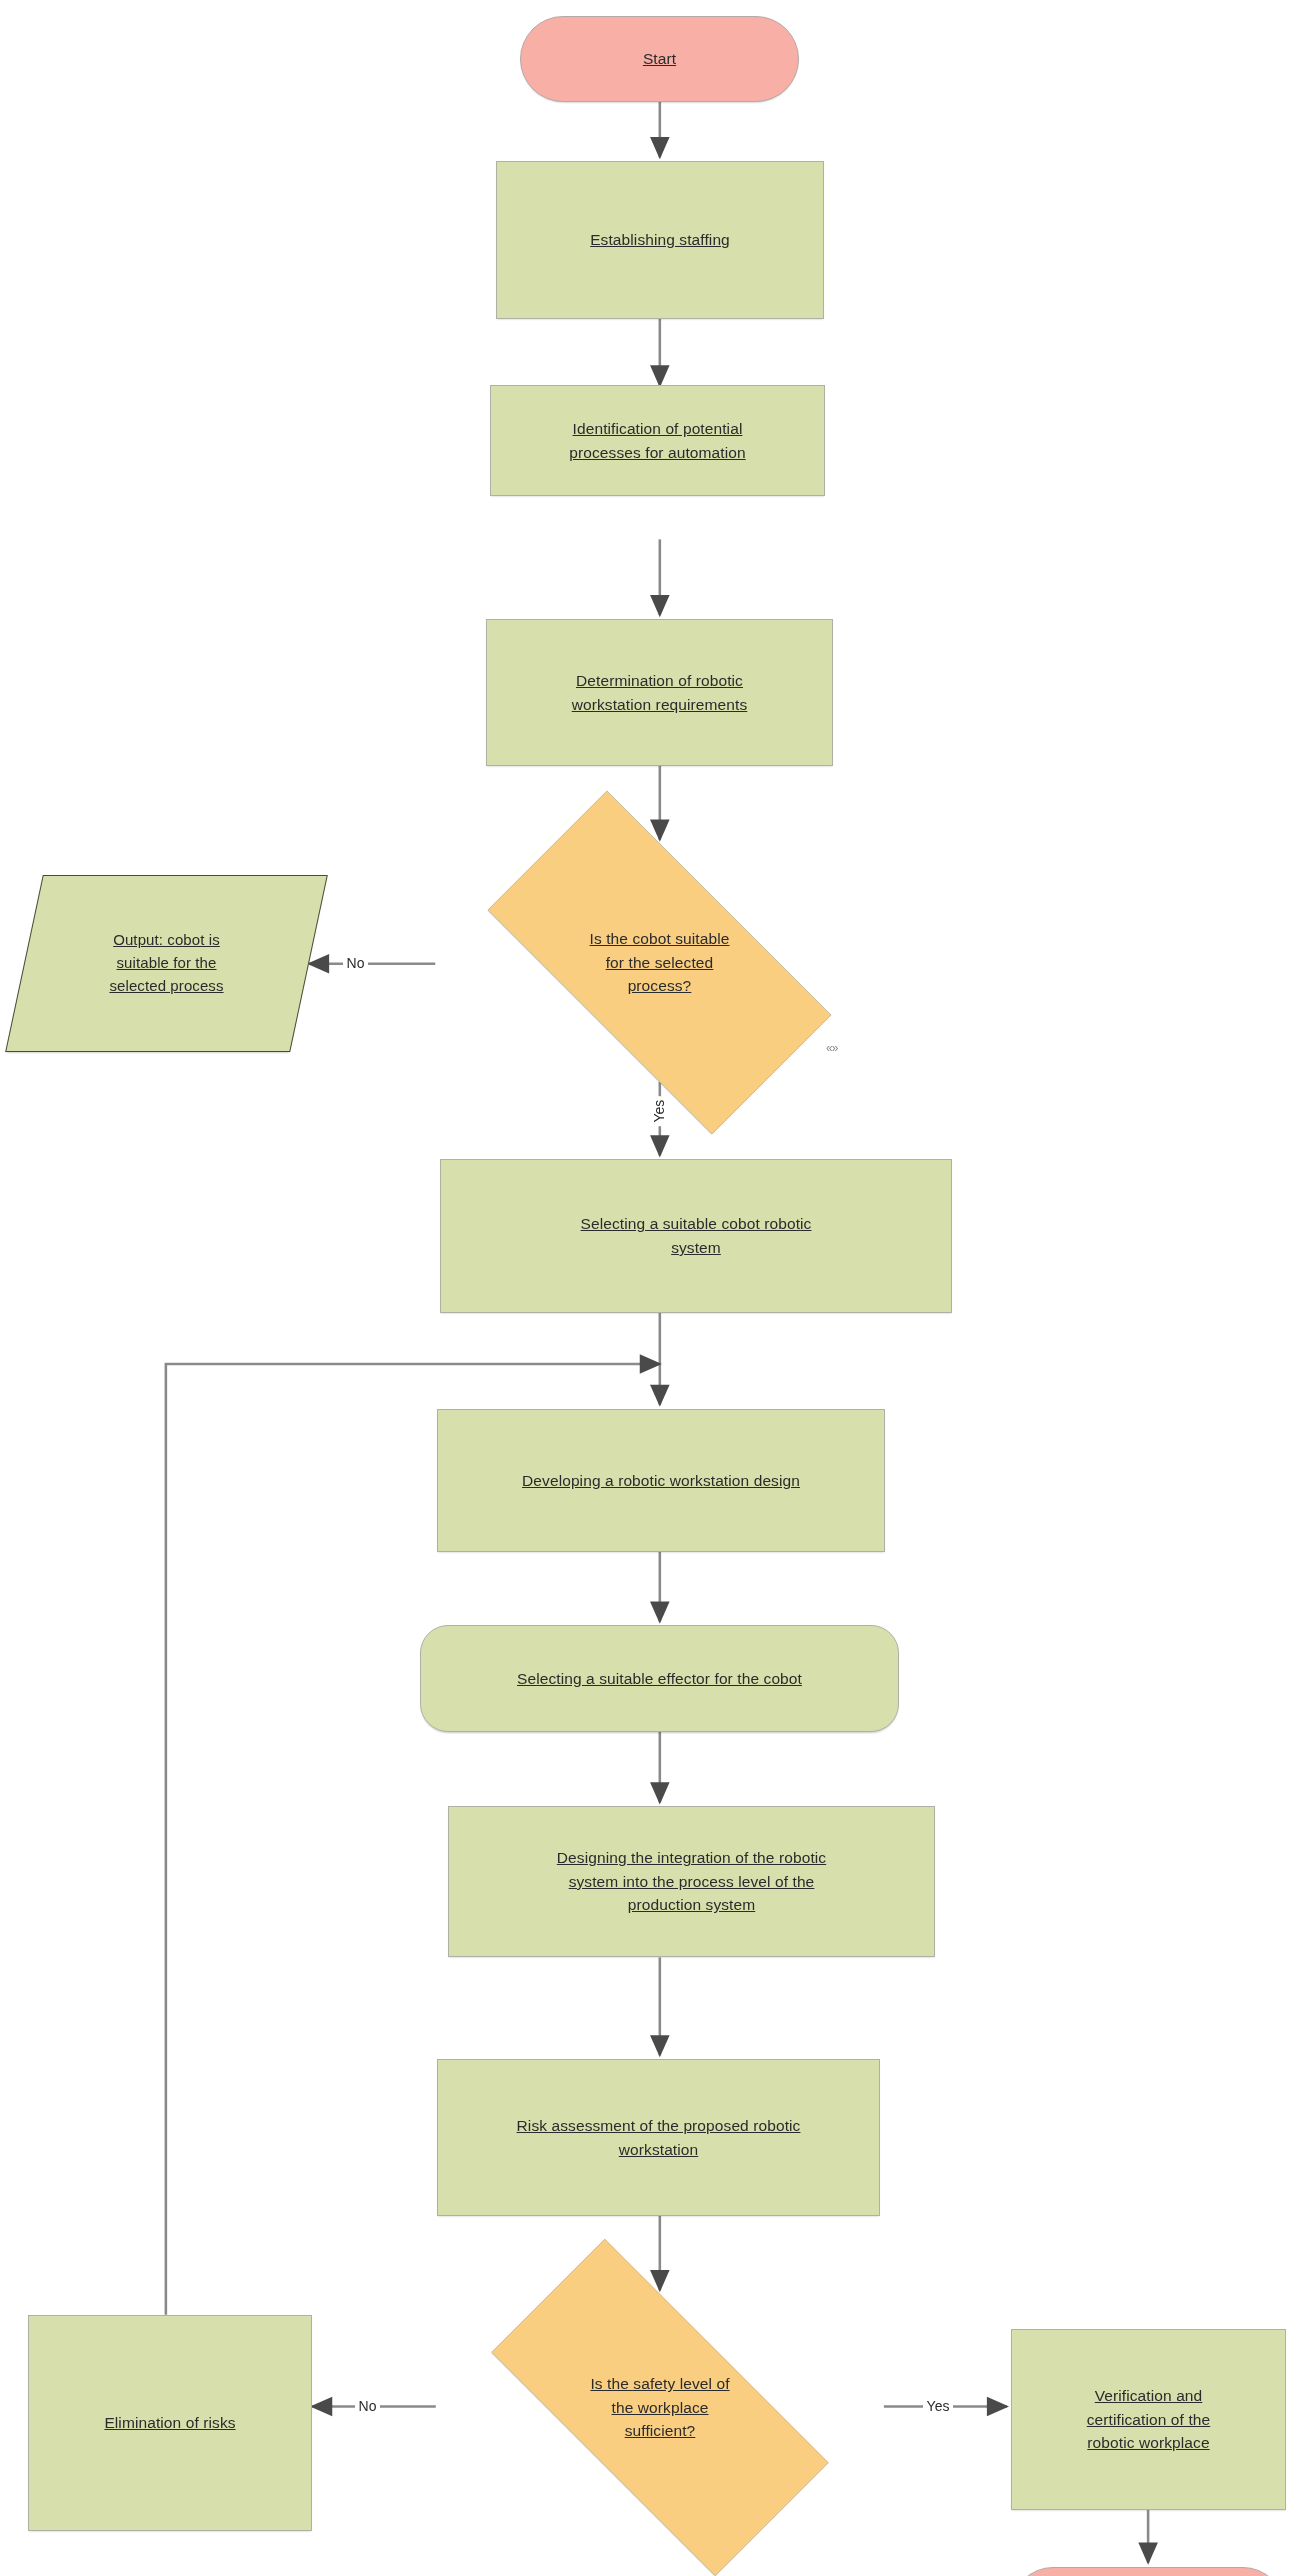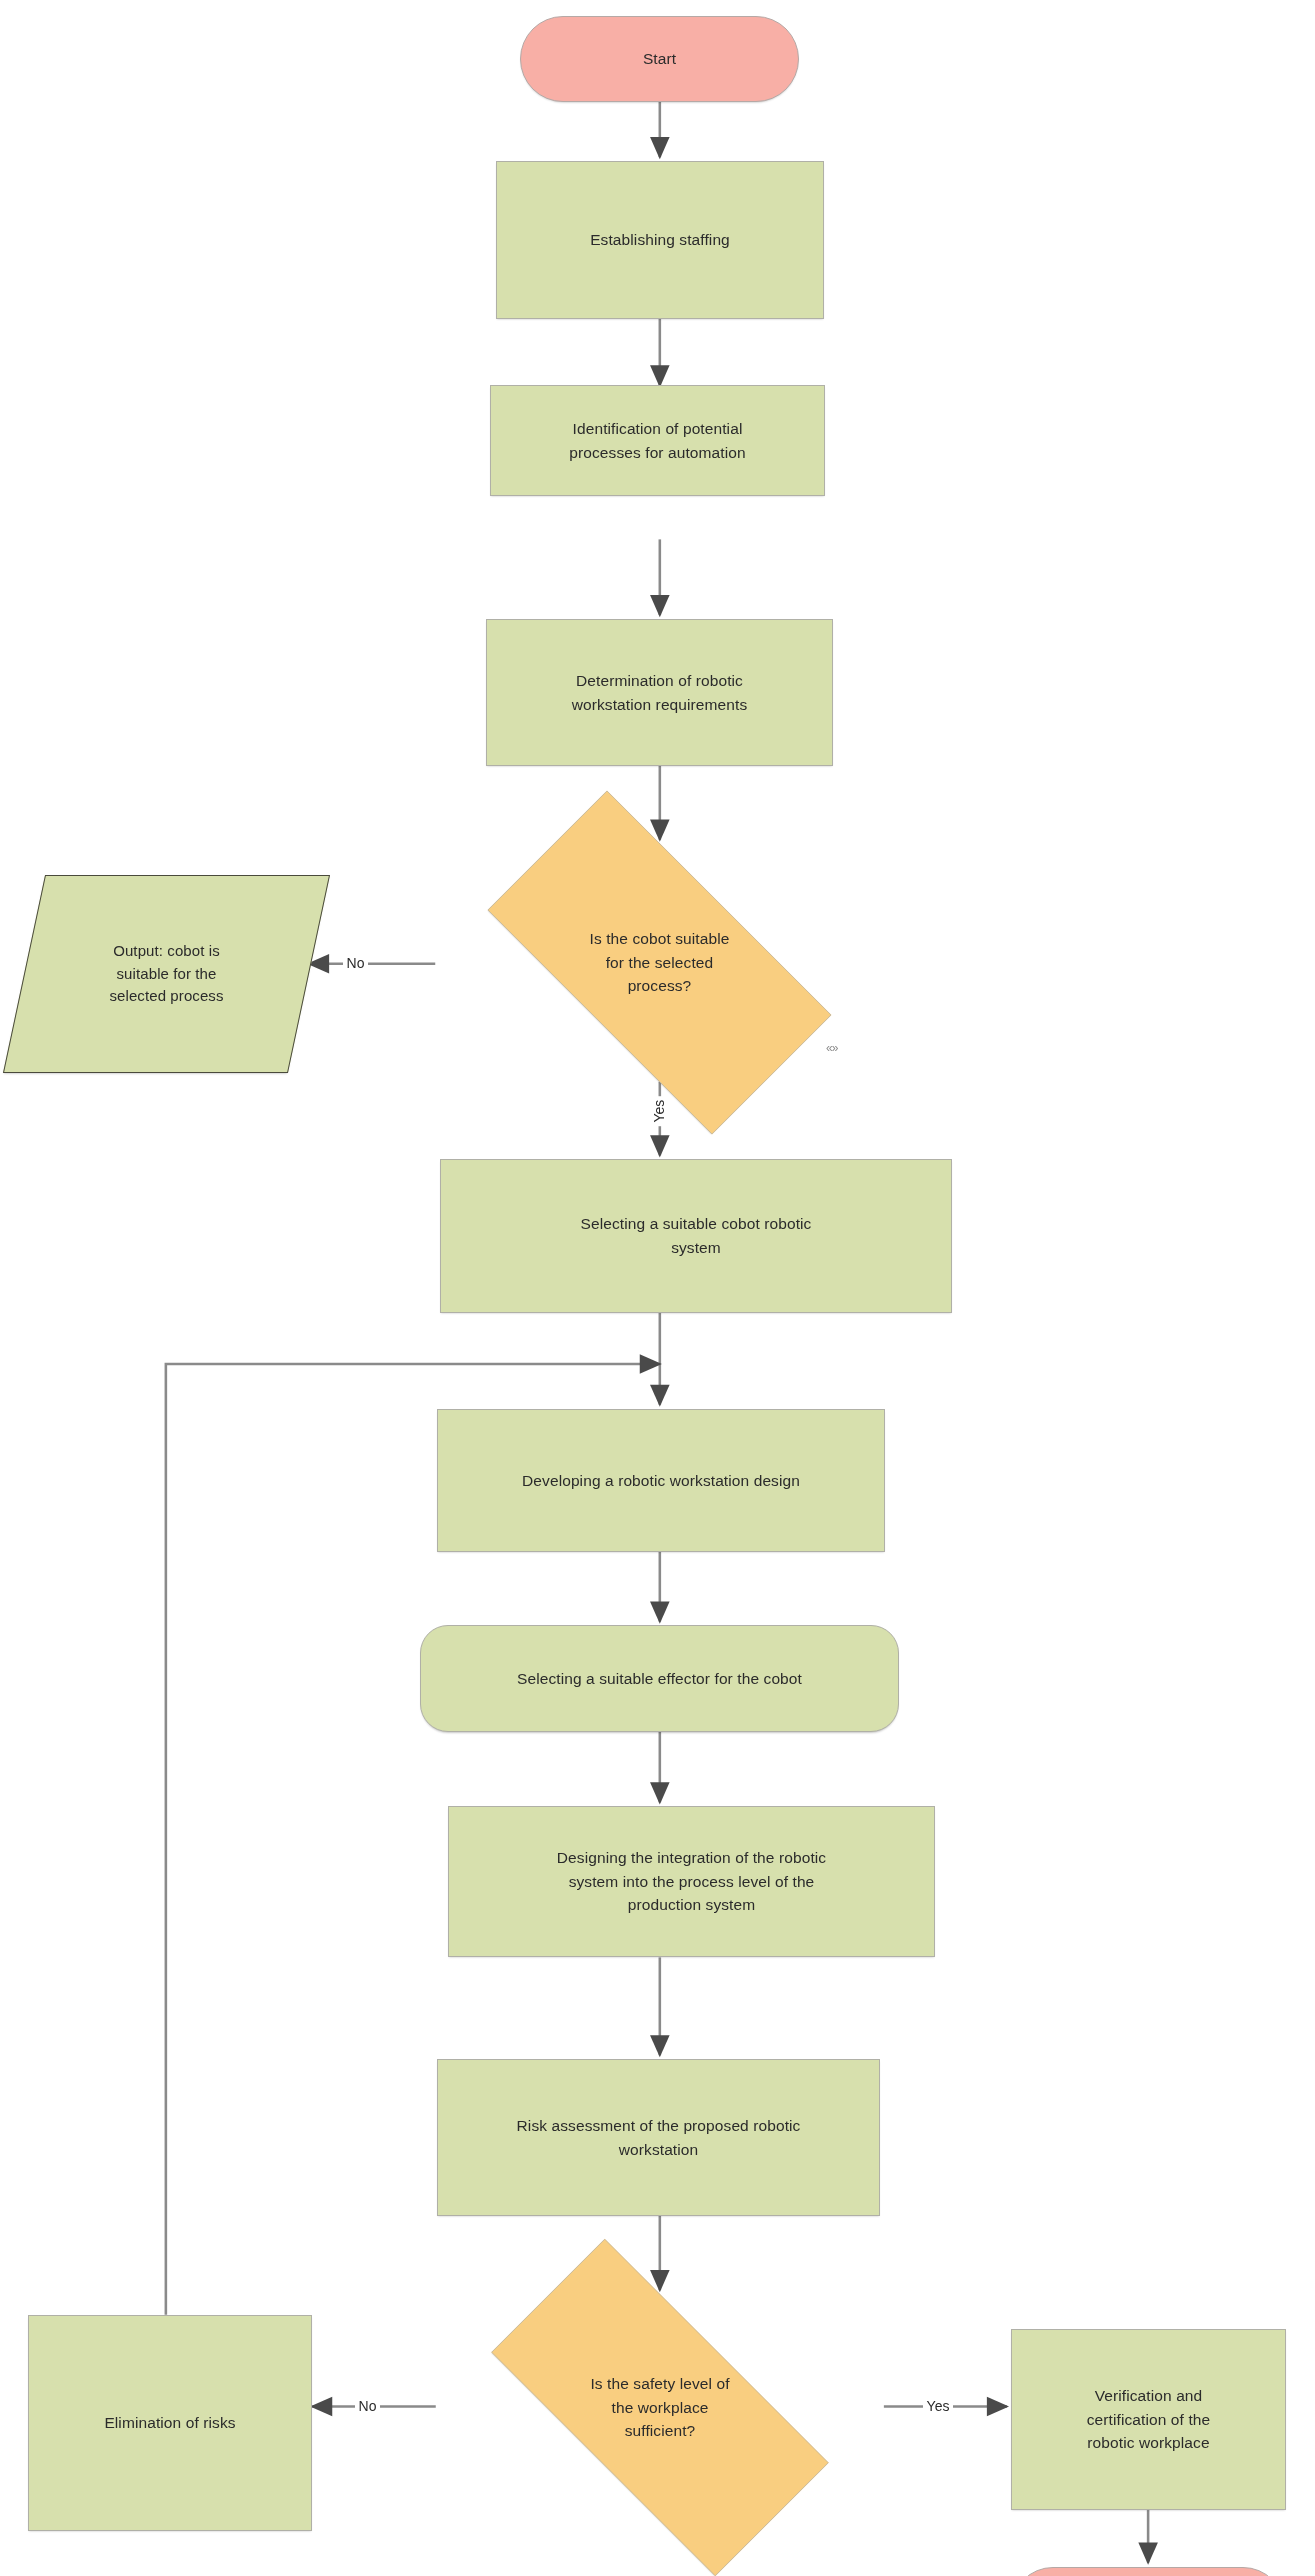--- a/index.html
+++ b/index.html
@@ -37,20 +37,21 @@
     font-size: 15.5px;
     line-height: 1.52;
     letter-spacing: 0.1px;
   }
   .node .label {
     display: block;
     width: 100%;
     padding: 0 13.4px;
     box-sizing: border-box;
     white-space: pre-line;
+    text-decoration: underline;
   }
   
   .n-terminator {
     background: #F8AFA6;
     border: 1px solid #b5a9a6;
     border-radius: 515px;
     box-shadow: 0 1.5px 2.1px -1px rgba(0,0,0,0.22);
   }
   
   .n-process {
@@ -177,21 +178,21 @@
 workstation requirements</span>
   </div>
 
   <div class="node n-decision" style="left:435px; top:843px; width:449px; height:239px;">
     <span class="diamond-shape"></span>
     <span class="label">Is the cobot suitable
 for the selected
 process?</span>
   </div>
 
-  <div class="node n-data" style="left:24px; top:875px; width:285px; height:198px; font-size:15px;">
+  <div class="node n-data" style="left:24px; top:875px; width:285px; height:177px; font-size:15px;">
     <span class="para-shape"></span>
     <span class="label">Output: cobot is
 suitable for the
 selected process</span>
   </div>
 
   <div class="node n-process" style="left:440px; top:1159px; width:512px; height:154px;">
     <span class="label">Selecting a suitable cobot robotic
 system</span>
   </div>

